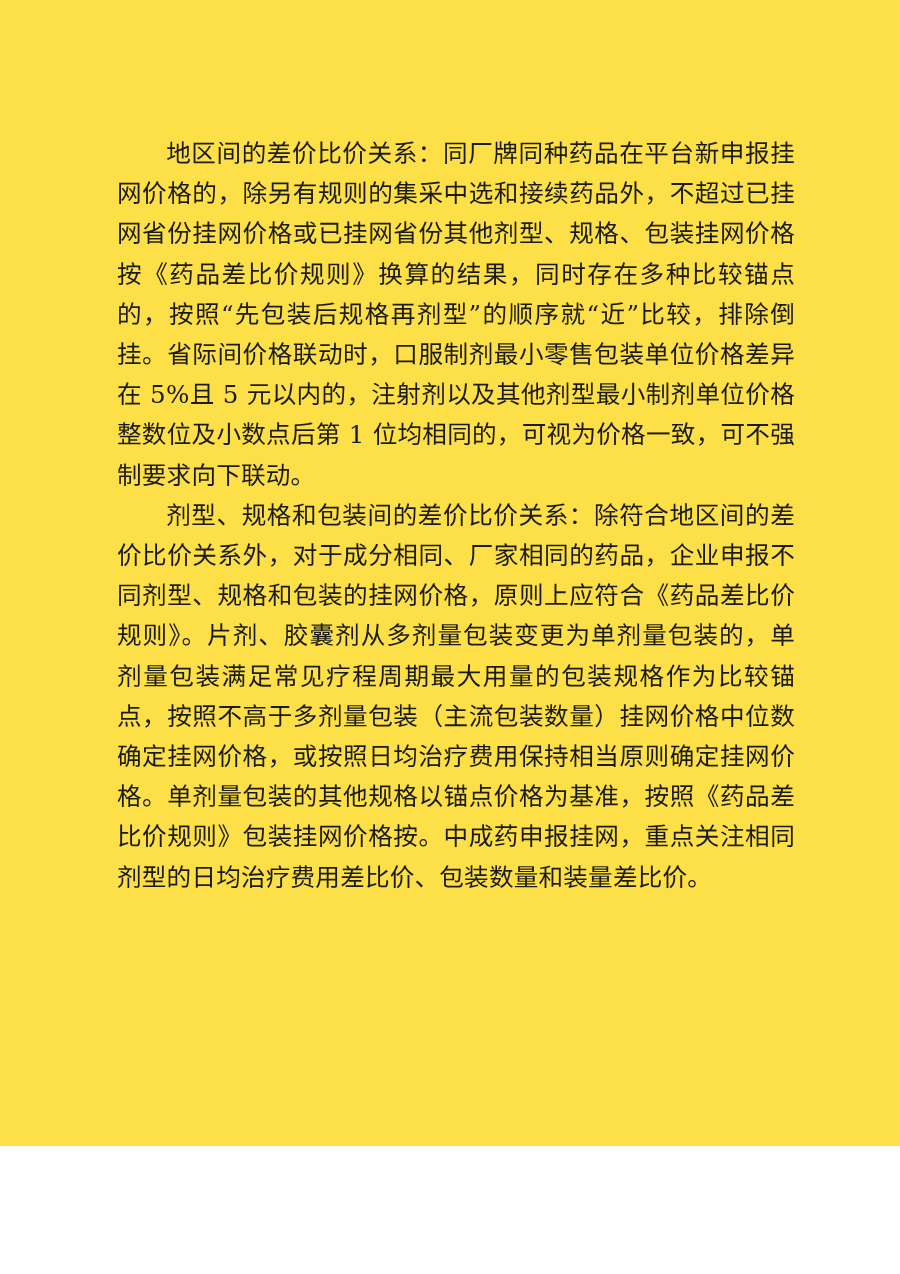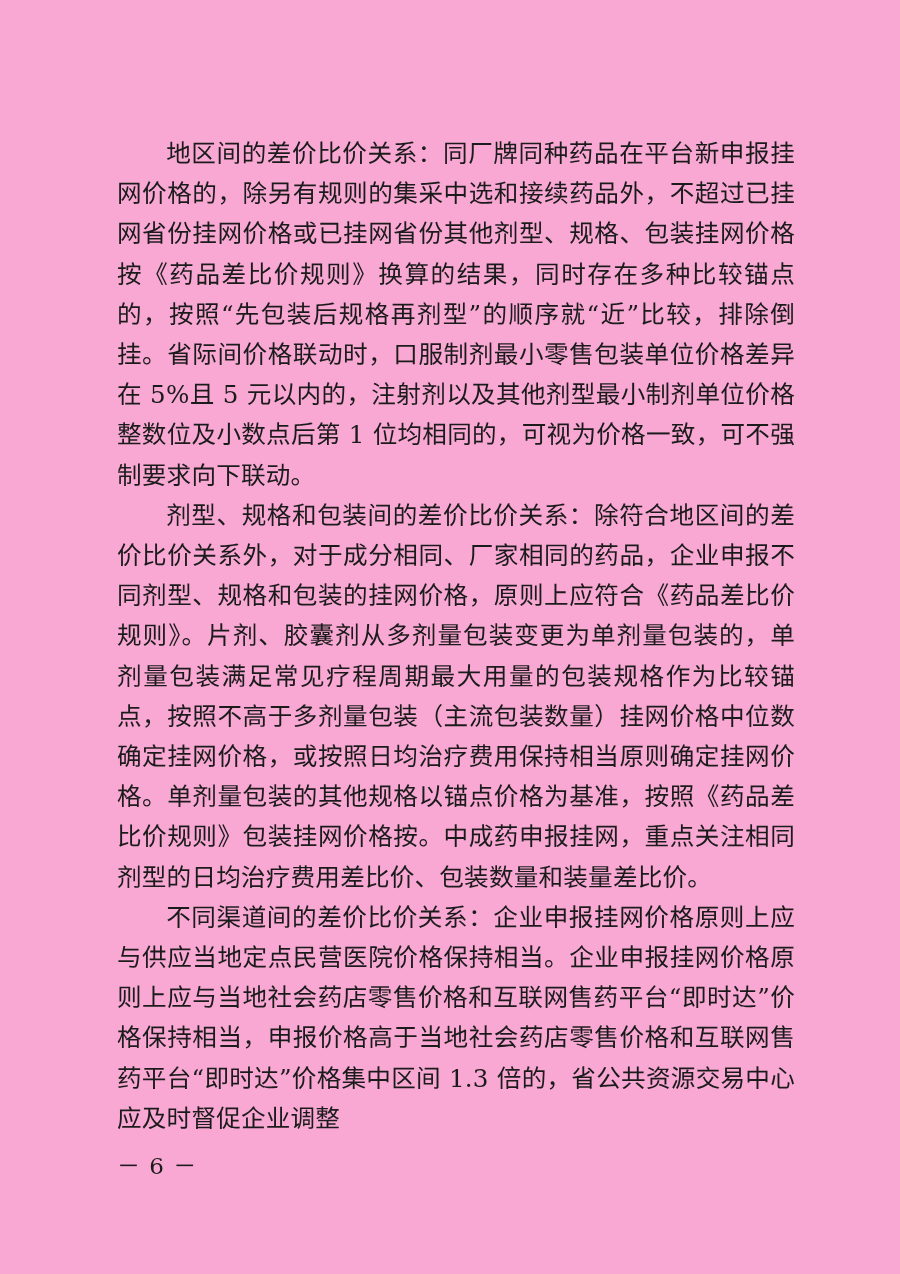--- a/index.html
+++ b/index.html
@@ -7,22 +7,22 @@
     margin: 0;
     padding: 0;
     background: #ffffff;
   }
   body {
     font-family: "DejaVu Serif", "Liberation Serif", serif;
   }
   .page {
     position: relative;
     width: 900px;
-    height: 1274px;
-    background: #f9a8d4;
+    height: 1146px;
+    background: #fde047;
     overflow: hidden;
     box-sizing: border-box;
   }
   .text-column {
     position: absolute;
     left: 117px;
     top: 134px;
     width: 678px;
   }
   .para {
@@ -52,18 +52,17 @@
   }
 </style>
 </head>
 <body>
 
 <div class="page">
 
   <div class="text-column">
     <p class="para">地区间的差价比价关系：同厂牌同种药品在平台新申报挂网价格的，除另有规则的集采中选和接续药品外，不超过已挂网省份挂网价格或已挂网省份其他剂型、规格、包装挂网价格按《药品差比价规则》换算的结果，同时存在多种比较锚点的，按照“先包装后规格再剂型”的顺序就“近”比较，排除倒挂。省际间价格联动时，口服制剂最小零售包装单位价格差异在 5%且 5 元以内的，注射剂以及其他剂型最小制剂单位价格整数位及小数点后第 1 位均相同的，可视为价格一致，可不强制要求向下联动。</p>
     <p class="para">剂型、规格和包装间的差价比价关系：除符合地区间的差价比价关系外，对于成分相同、厂家相同的药品，企业申报不同剂型、规格和包装的挂网价格，原则上应符合《药品差比价规则》。片剂、胶囊剂从多剂量包装变更为单剂量包装的，单剂量包装满足常见疗程周期最大用量的包装规格作为比较锚点，按照不高于多剂量包装（主流包装数量）挂网价格中位数确定挂网价格，或按照日均治疗费用保持相当原则确定挂网价格。单剂量包装的其他规格以锚点价格为基准，按照《药品差比价规则》包装挂网价格按。中成药申报挂网，重点关注相同剂型的日均治疗费用差比价、包装数量和装量差比价。</p>
-    <p class="para">不同渠道间的差价比价关系：企业申报挂网价格原则上应与供应当地定点民营医院价格保持相当。企业申报挂网价格原则上应与当地社会药店零售价格和互联网售药平台“即时达”价格保持相当，申报价格高于当地社会药店零售价格和互联网售药平台“即时达”价格集中区间 1.3 倍的，省公共资源交易中心应及时督促企业调整</p>
   </div>
 
   <div class="page-footer">－ 6 －</div>
 
 </div>
 
 </body></html>

